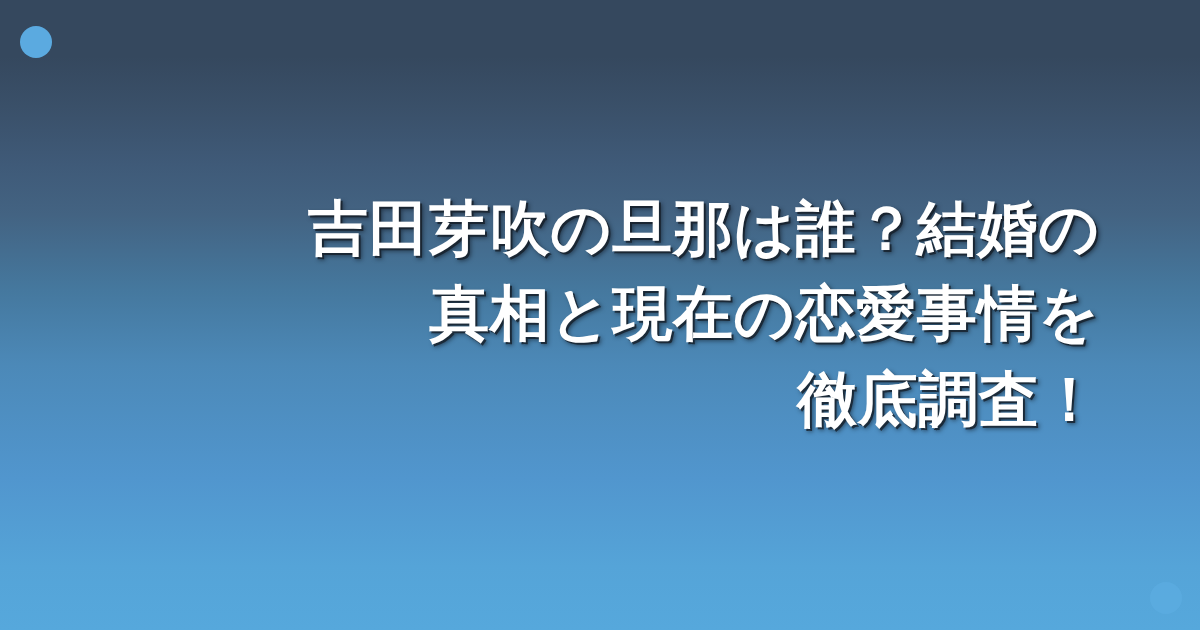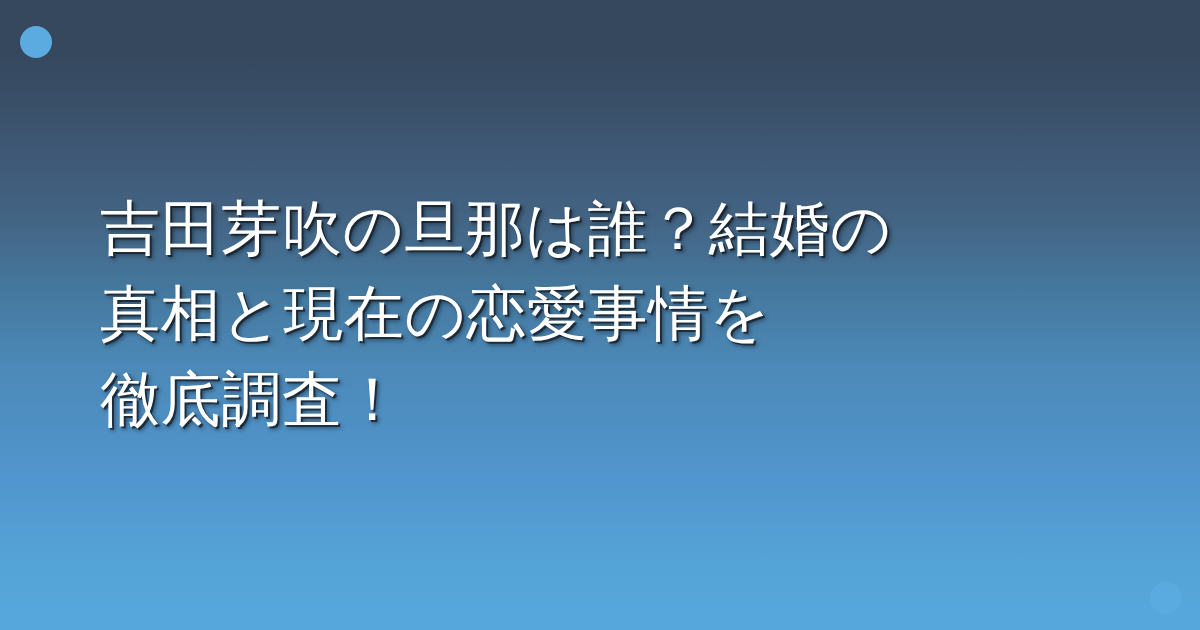--- a/index.html
+++ b/index.html
@@ -64,24 +64,24 @@
     display: flex;
     align-items: center;
     justify-content: center;
     box-sizing: border-box;
     padding: 0 100px;
   }
 
   .og-title {
     margin: 0;
     width: 100%;
-    text-align: left;
+    text-align: right;
     color: #ffffff;
     font-family: "Liberation Serif", "DejaVu Serif", serif;
-    font-weight: 400;
+    font-weight: 700;
     font-size: 60px;
     line-height: 1.42;
     letter-spacing: 0.01em;
     text-shadow:
       2px 2px 0 rgba(20, 28, 38, 0.75),
       3px 3px 4px rgba(12, 20, 30, 0.55);
     white-space: pre-line;
   }
 </style>
 </head>

